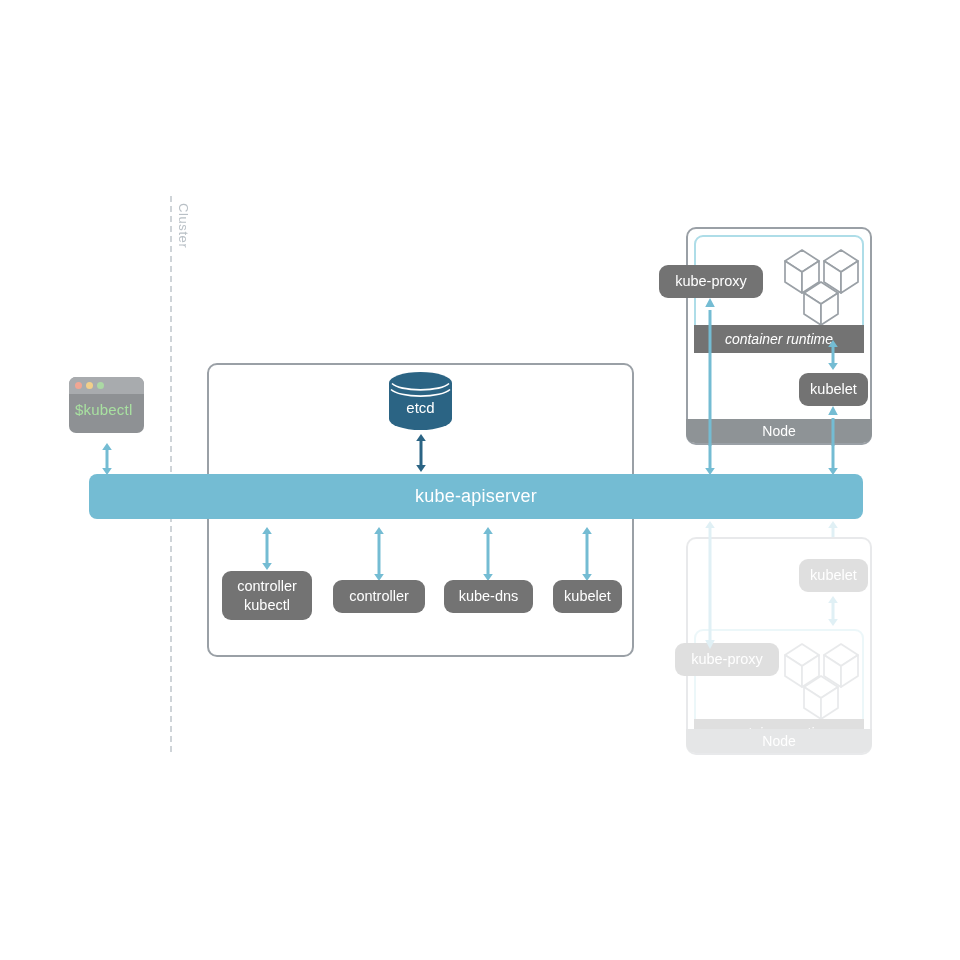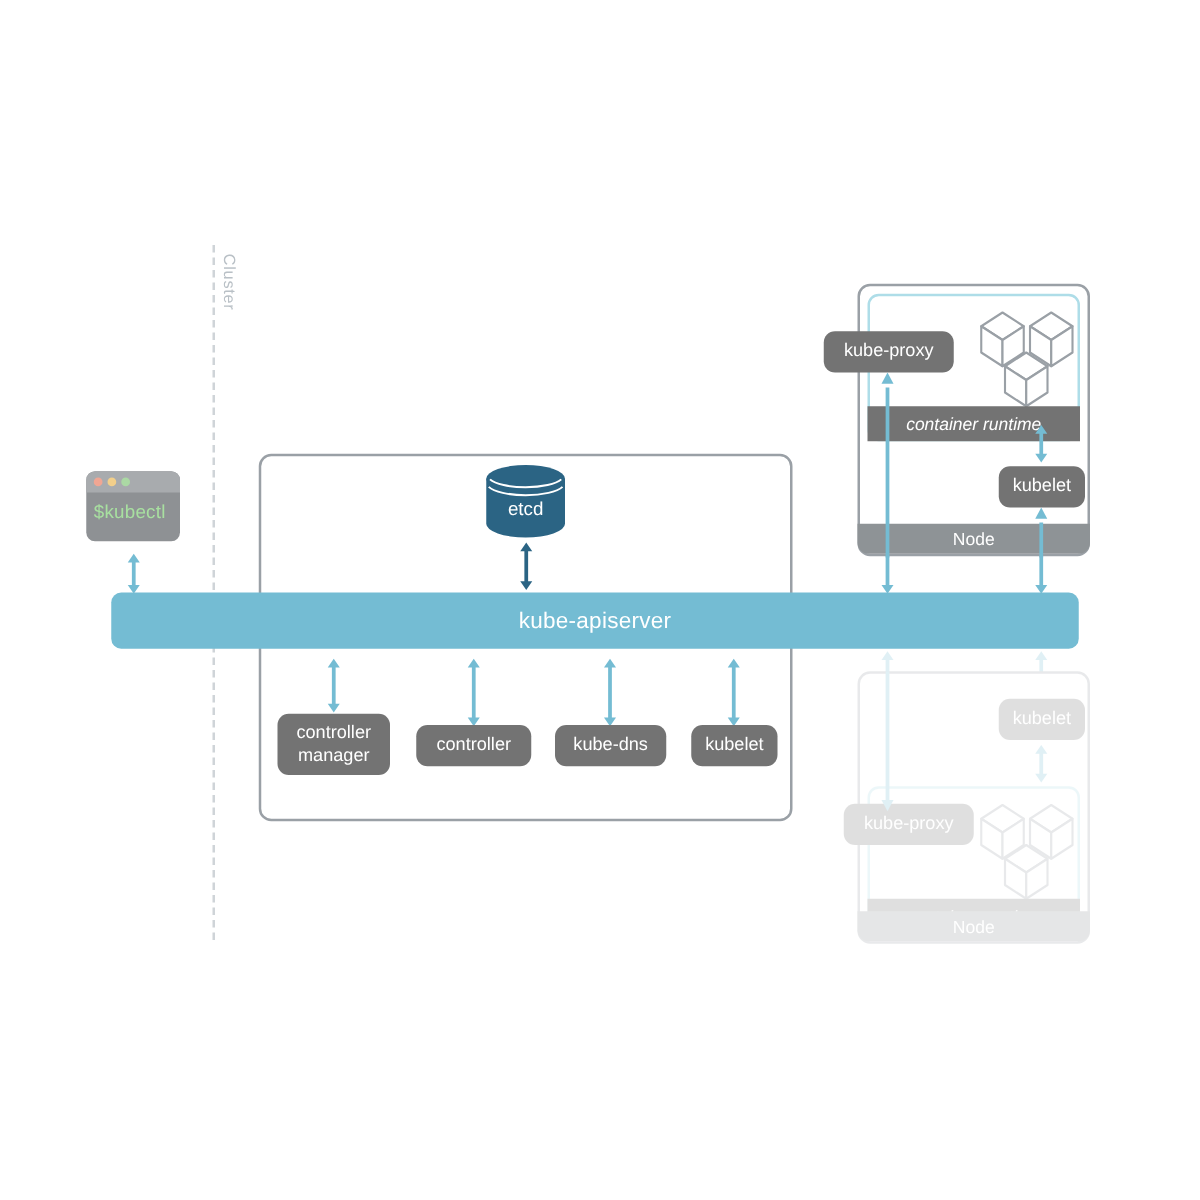--- a/index.html
+++ b/index.html
@@ -281,21 +281,21 @@
     <svg width="16" height="54" viewBox="0 0 16 54">
       <line x1="8" y1="4" x2="8" y2="50" stroke="#74bcd3" stroke-width="3"></line>
       <polygon points="8,0 3.2,7 12.8,7" fill="#74bcd3"></polygon>
       <polygon points="8,54 3.2,47 12.8,47" fill="#74bcd3"></polygon>
     </svg>
   </div>
 
   <div class="pill two-line" style="left:222px; top:571px; width:90px; height:49px;">
     <span style="display:block;">
       <span>controller</span><br>
-      <span>manager</span>
+      <span>kubectl</span>
     </span>
   </div>
   <div class="pill" style="left:333px; top:580px; width:92px; height:33px;">controller</div>
   <div class="pill" style="left:444px; top:580px; width:89px; height:33px;">kube-dns</div>
   <div class="pill" style="left:553px; top:580px; width:69px; height:33px;">kubelet</div>
 
   <div class="arrow" style="left:702px; top:441px;">
     <svg width="16" height="34" viewBox="0 0 16 34">
       <line x1="8" y1="0" x2="8" y2="30" stroke="#74bcd3" stroke-width="3"></line>
       <polygon points="8,34 3.2,27 12.8,27" fill="#74bcd3"></polygon>

